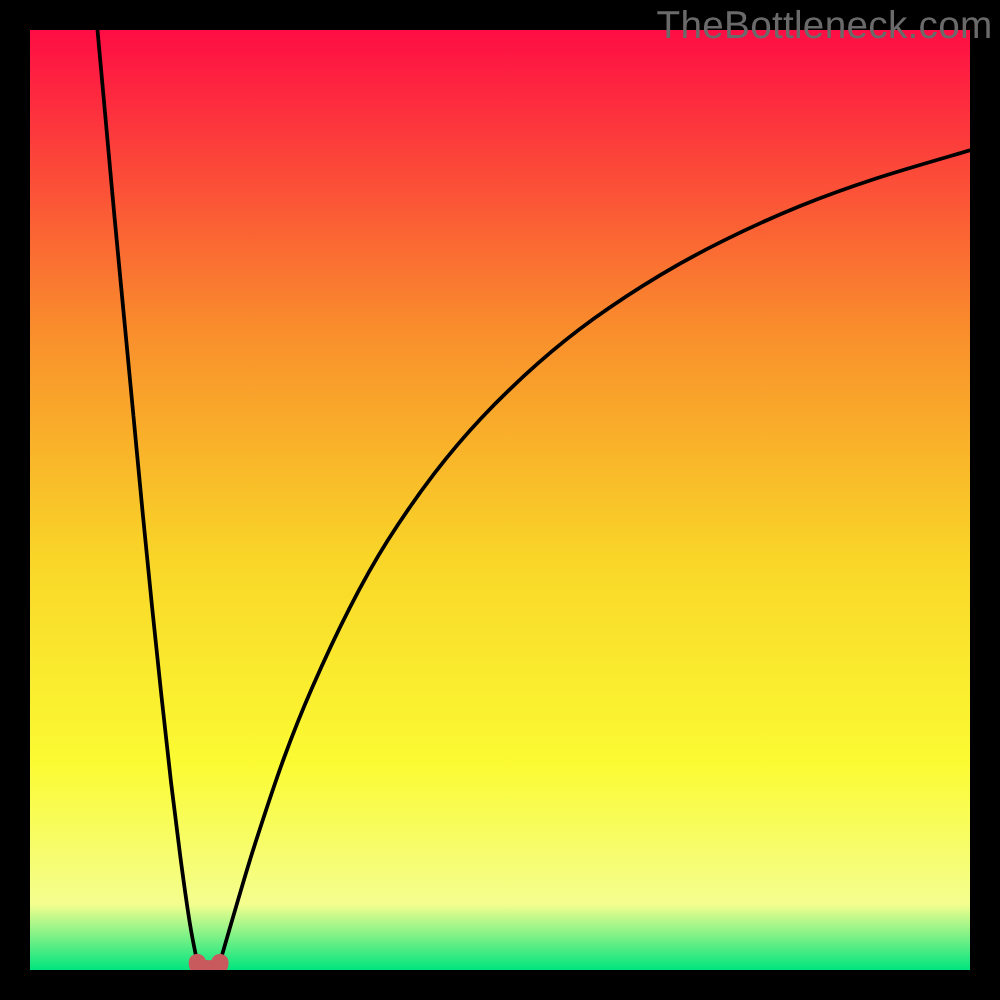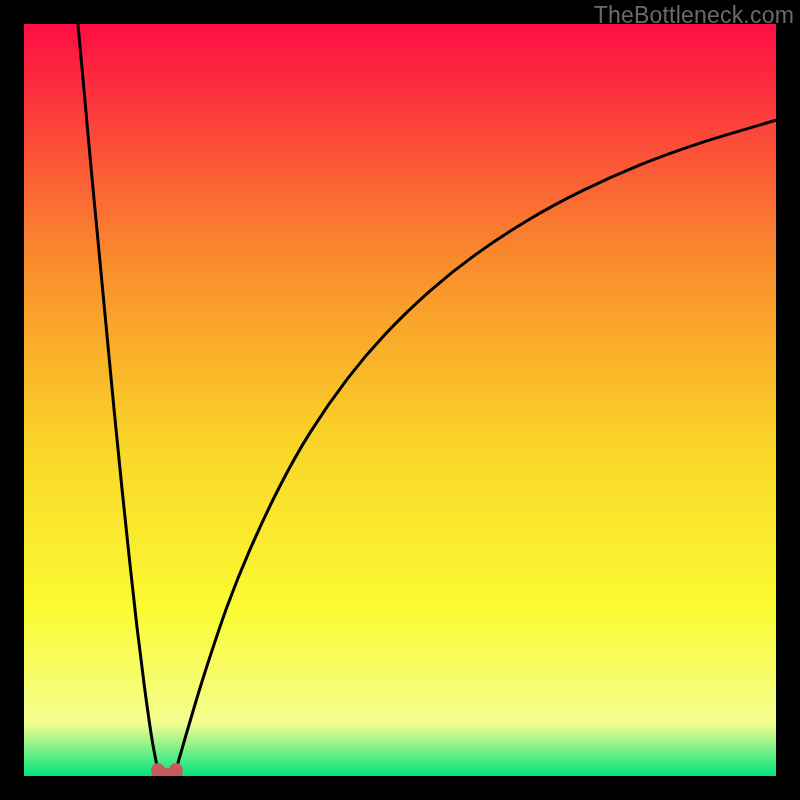--- a/index.html
+++ b/index.html
@@ -17,21 +17,21 @@
     top: 24px;
     width: 752px;
     height: 752px;
     background: #000;
   }
   .attribution {
     position: absolute;
     top: 2px;
     right: 6px;
     color: #6a6a6a;
-    font-size: 23px;
+    font-size: 31px;
     font-weight: 400;
     letter-spacing: 0.2px;
     z-index: 10;
   }
   svg {
     display: block;
   }
 </style>
 </head>
 <body>

